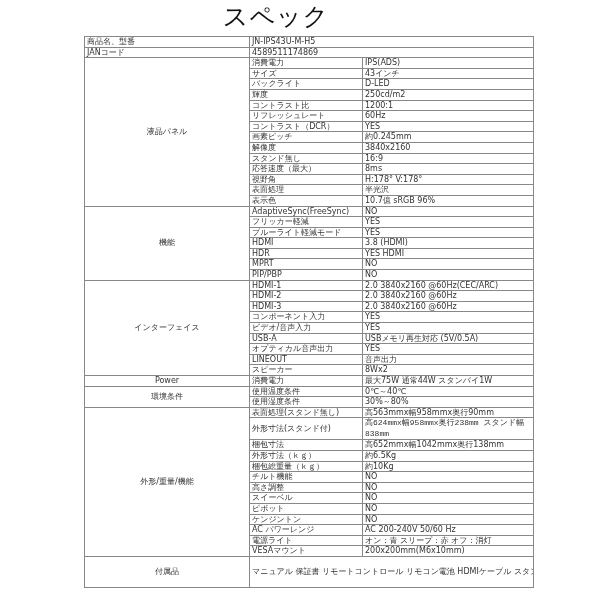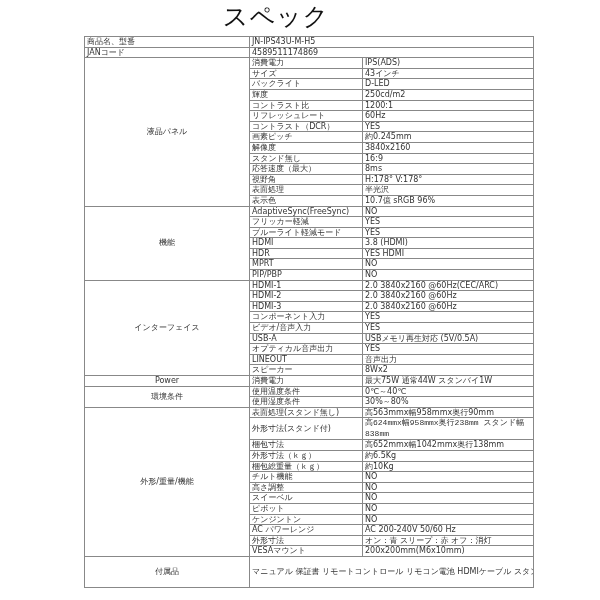--- a/index.html
+++ b/index.html
@@ -214,21 +214,21 @@
       </tr>
       <tr>
         <td class="key">ケンジントン</td>
         <td class="val">NO</td>
       </tr>
       <tr>
         <td class="key">AC パワーレンジ</td>
         <td class="val">AC 200-240V 50/60 Hz</td>
       </tr>
       <tr>
-        <td class="key">外形寸法</td>
+        <td class="key">電源ライト</td>
         <td class="val">オン：青 スリープ：赤 オフ：消灯</td>
       </tr>
       <tr>
         <td class="key">VESAマウント</td>
         <td class="val">200x200mm(M6x10mm)</td>
       </tr>
       <tr class="sep">
         <td class="cat" style="height: 30px;">付属品</td>
         <td class="acc" colspan="2">マニュアル 保証書 リモートコントロール リモコン電池 HDMIケーブル スタンド取付用ネジ</td>
       </tr>

